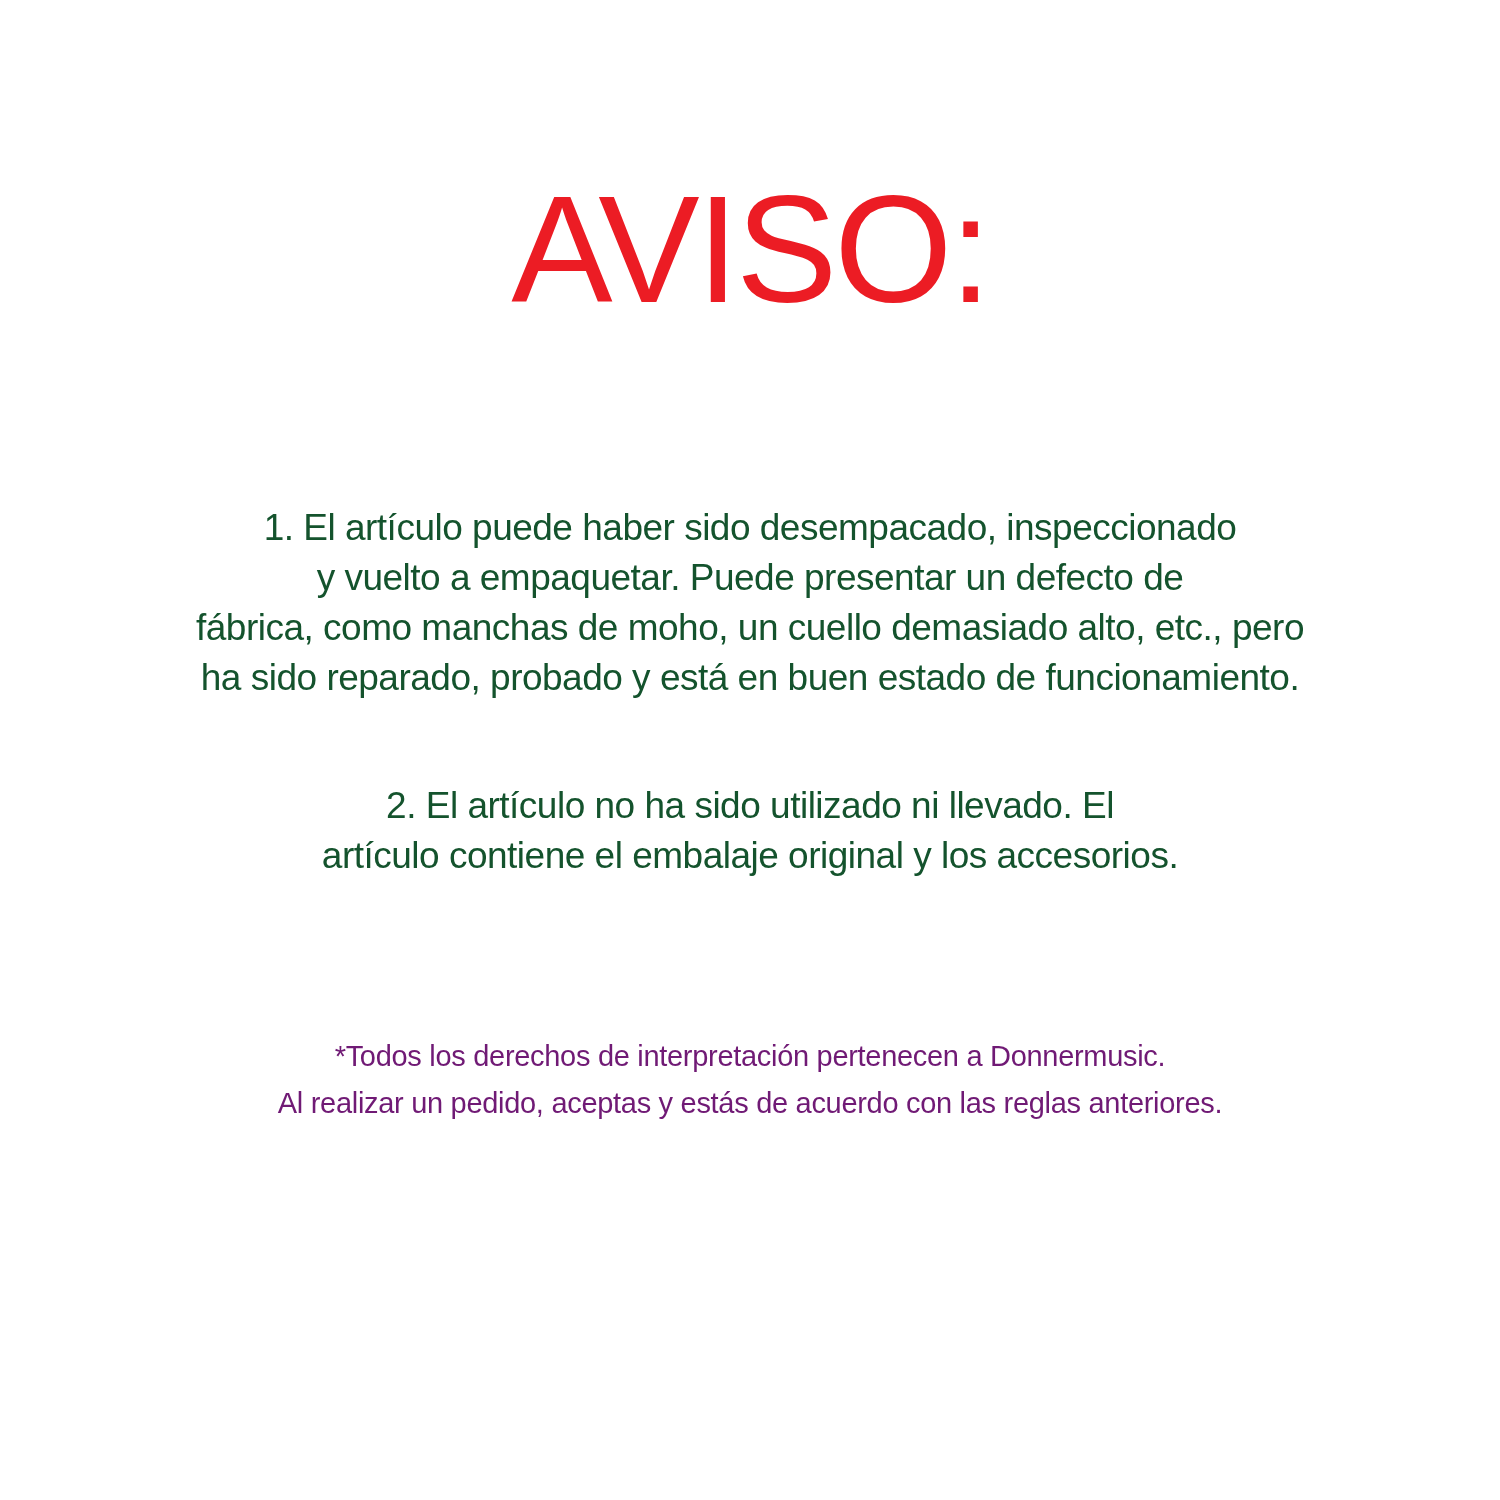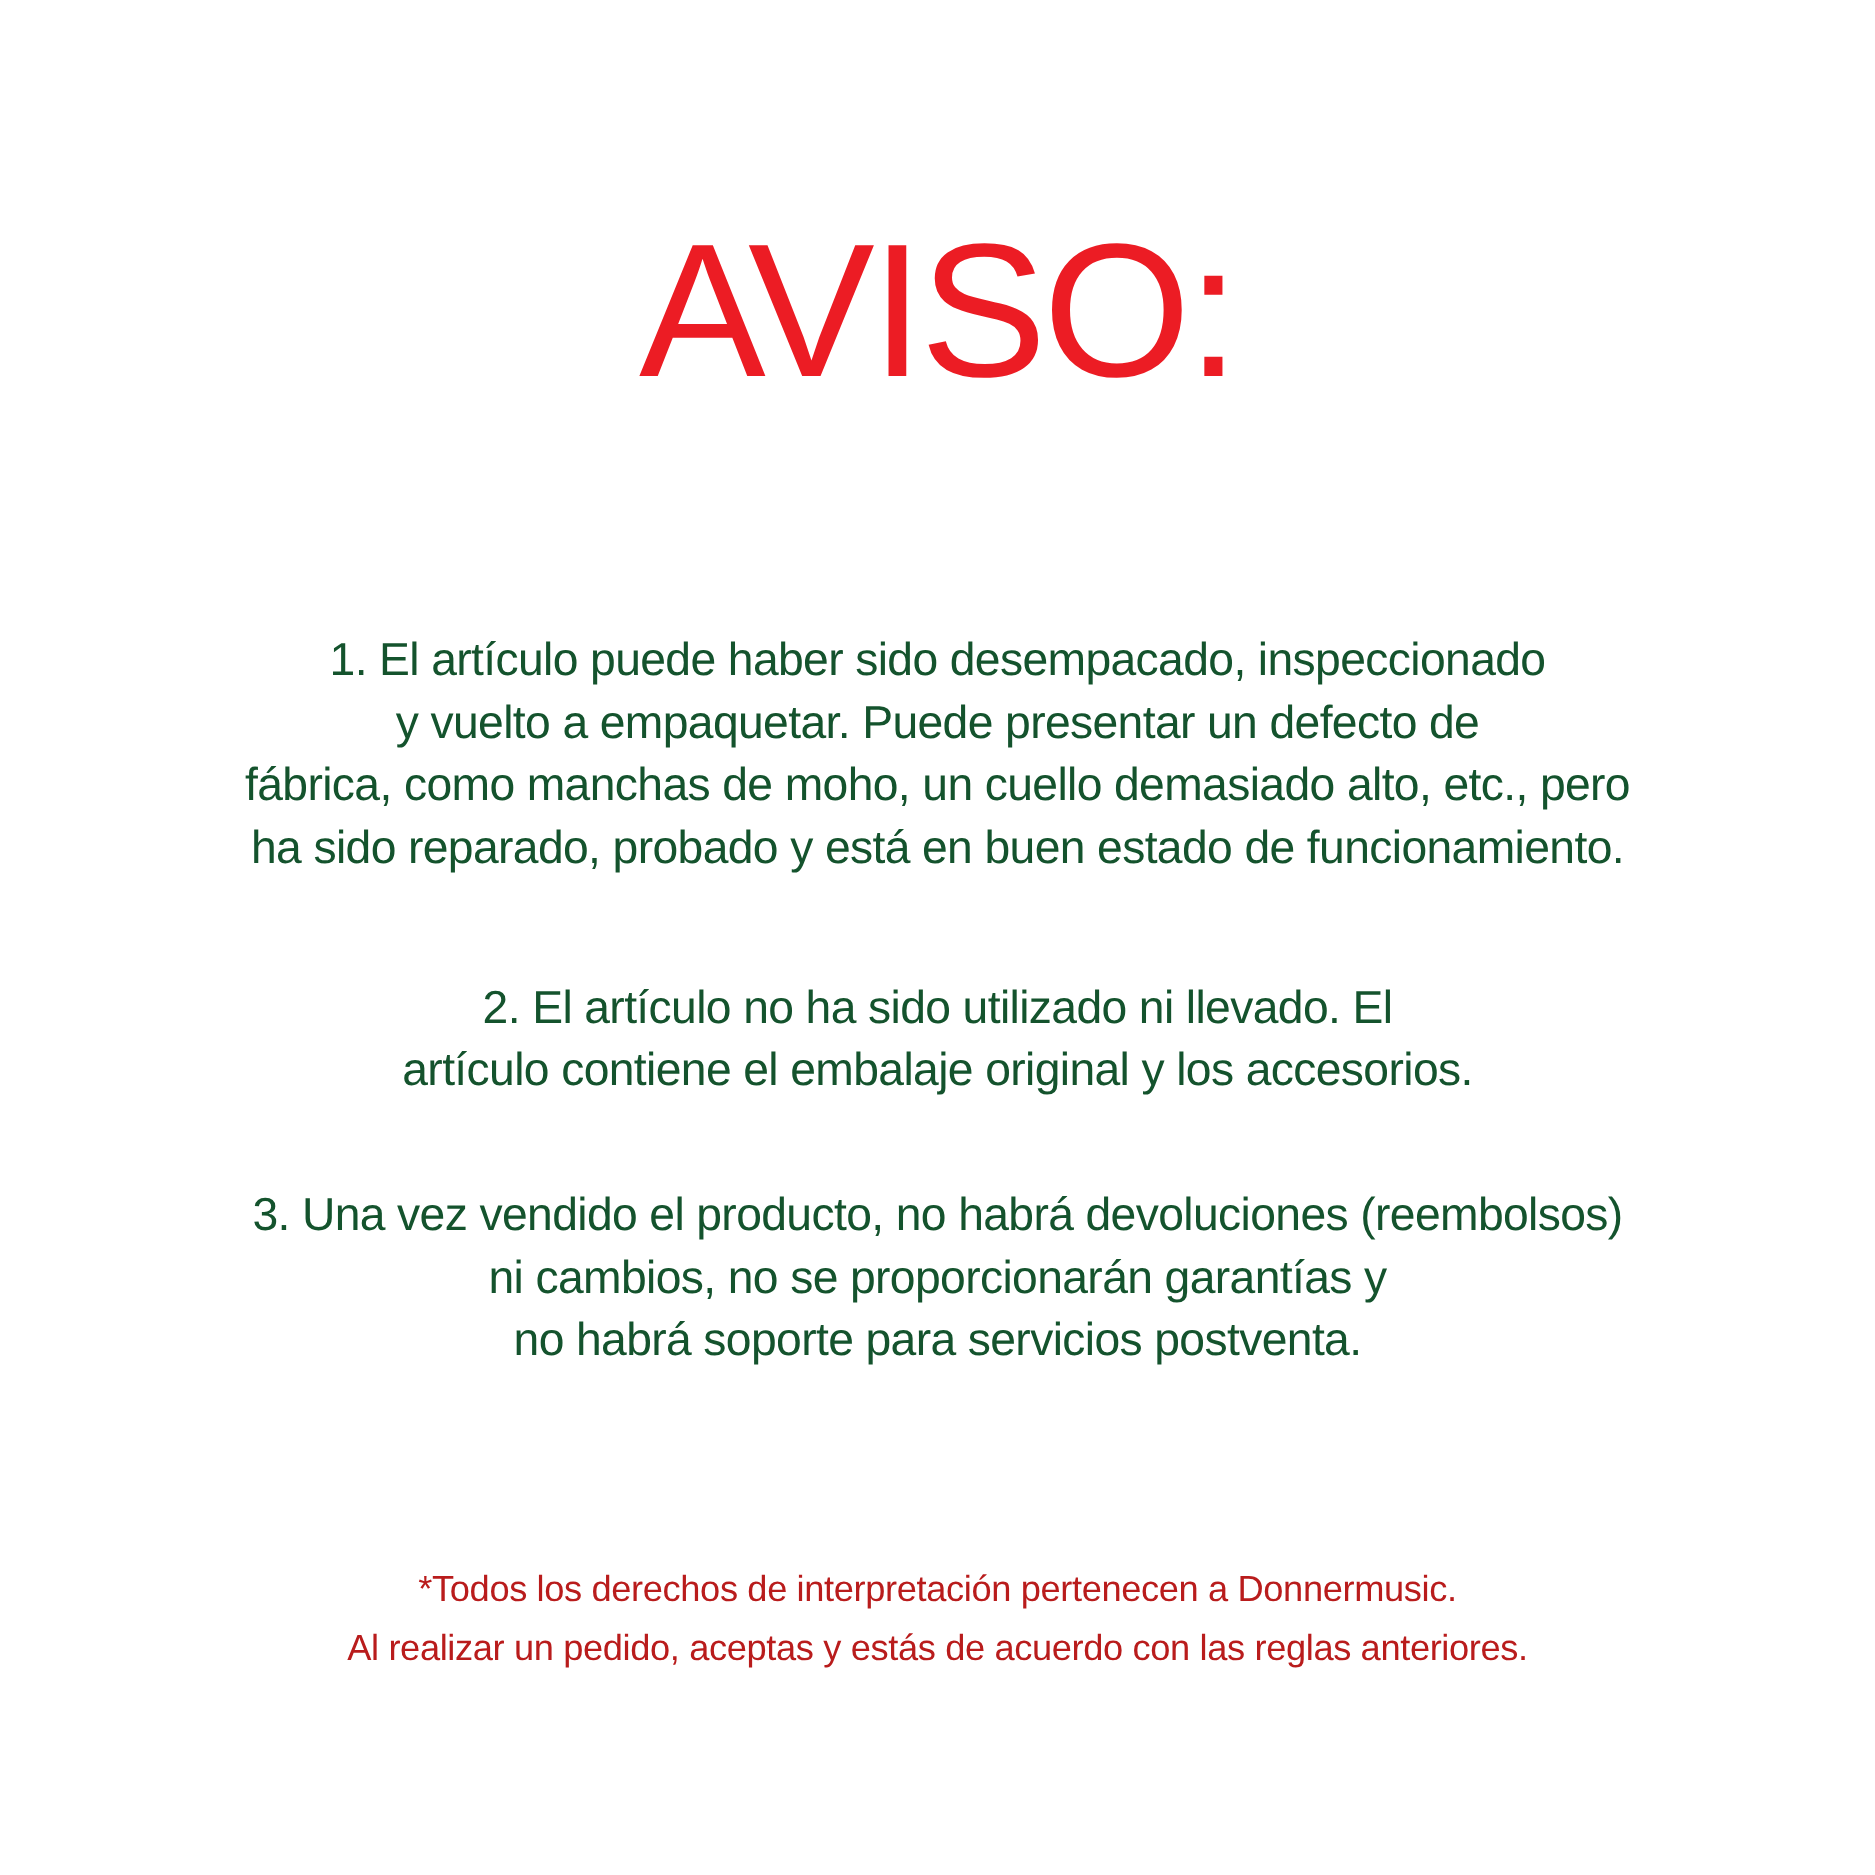--- a/index.html
+++ b/index.html
@@ -46,38 +46,35 @@
   .para-1 { margin-top: 163px; }
   .para-2 { margin-top: 78px; }
   .para-3 { margin-top: 66px; }
   .notice-footnote {
     margin: 0;
     margin-top: 152px;
     font-size: 29px;
     font-weight: 400;
     letter-spacing: -0.3px;
     line-height: 47px;
-    color: #b91c1c;
+    color: #701a75;
     white-space: pre-line;
     max-width: 1400px;
   }
 </style>
 </head>
 <body>
 
 <div class="notice-page">
   <h1 class="notice-title">AVISO:</h1>
 
   <p class="notice-paragraph para-1">1. El artículo puede haber sido desempacado, inspeccionado
 y vuelto a empaquetar. Puede presentar un defecto de
 fábrica, como manchas de moho, un cuello demasiado alto, etc., pero
 ha sido reparado, probado y está en buen estado de funcionamiento.</p>
 
   <p class="notice-paragraph para-2">2. El artículo no ha sido utilizado ni llevado. El
 artículo contiene el embalaje original y los accesorios.</p>
 
-  <p class="notice-paragraph para-3">3. Una vez vendido el producto, no habrá devoluciones (reembolsos)
-ni cambios, no se proporcionarán garantías y
-no habrá soporte para servicios postventa.</p>
 
   <p class="notice-footnote">*Todos los derechos de interpretación pertenecen a Donnermusic.
 Al realizar un pedido, aceptas y estás de acuerdo con las reglas anteriores.</p>
 </div>
 
 </body></html>

